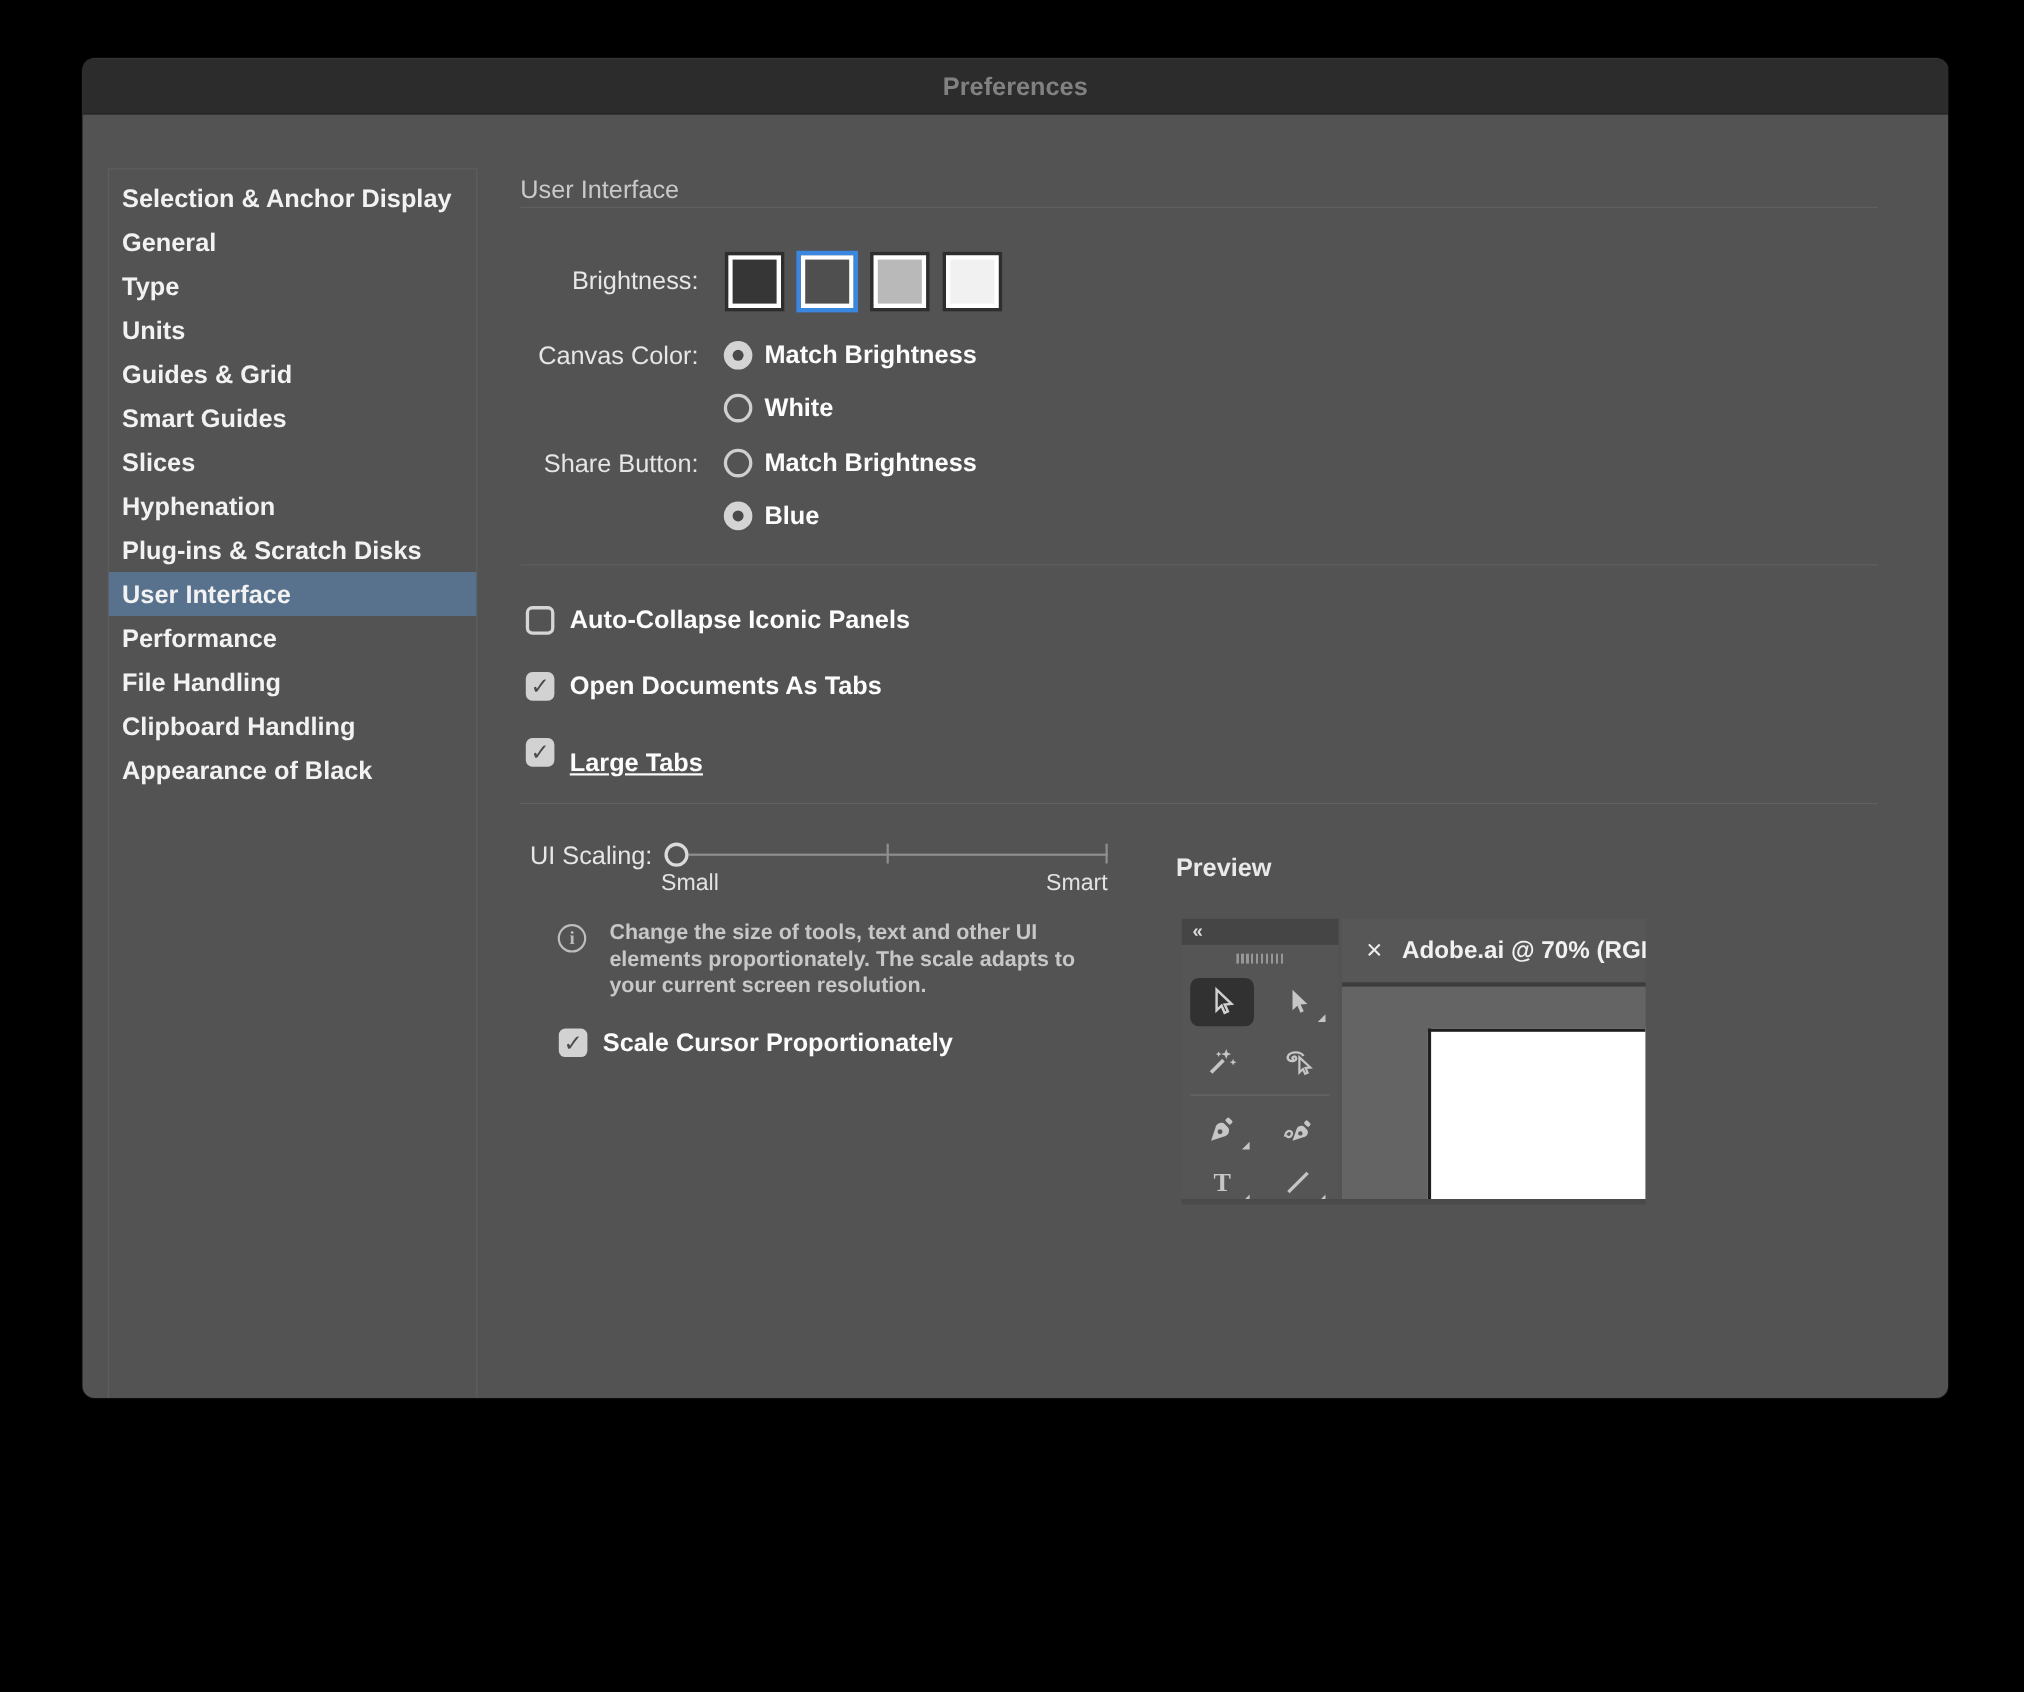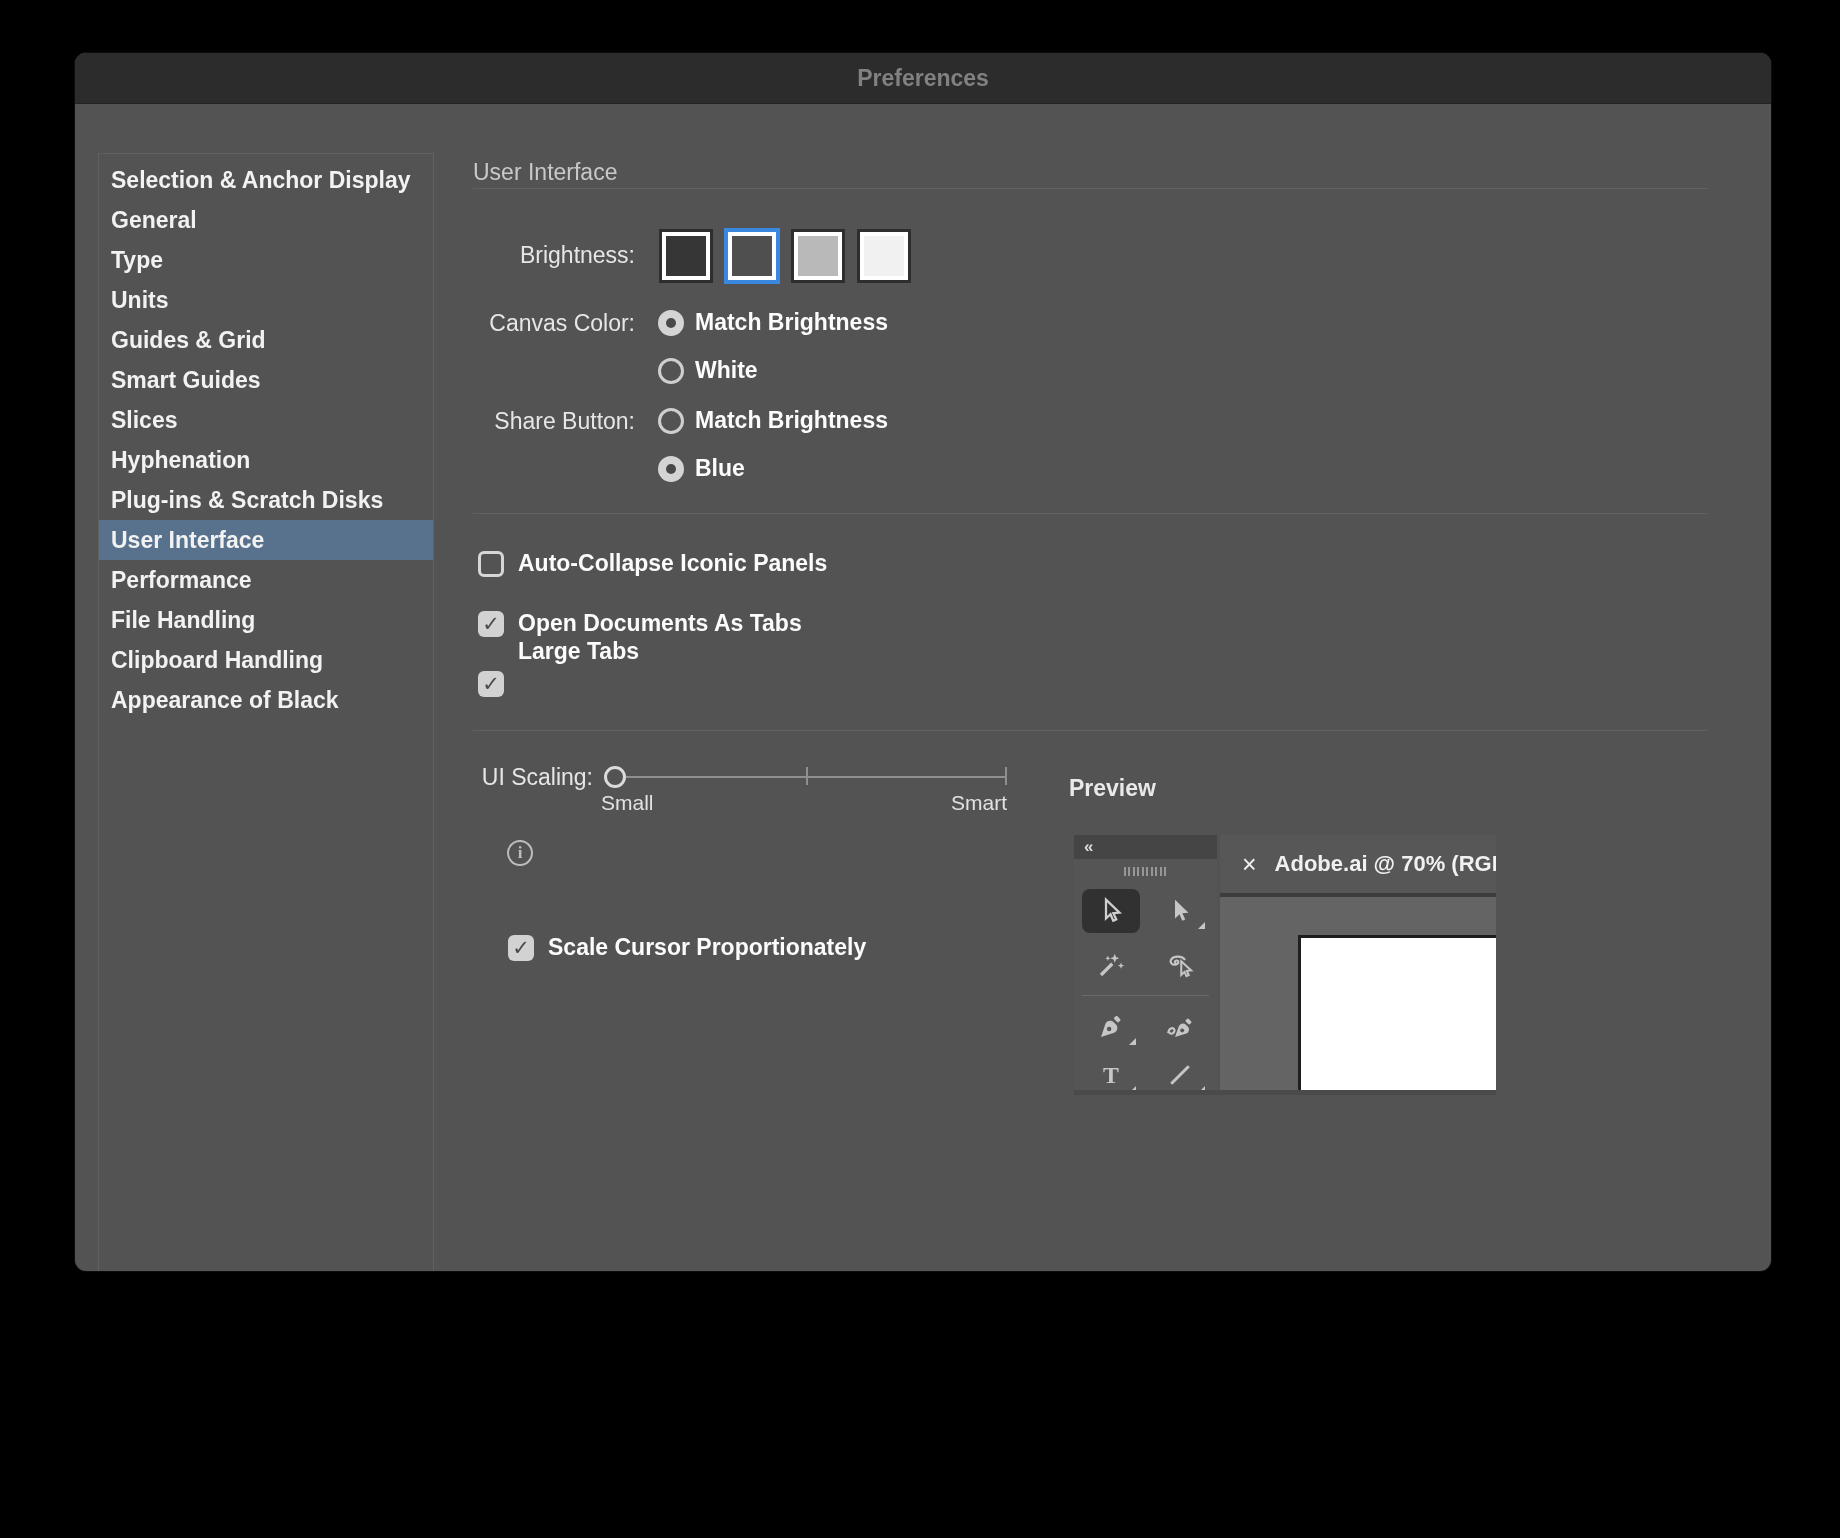--- a/index.html
+++ b/index.html
@@ -147,35 +147,36 @@
   <div class="radio on" style="left:583px;top:403px;"></div>
   <div class="opt-label" style="left:620px;top:402px;">Blue</div>
 
   <div class="divider" style="left:398px;top:460px;width:1234px;"></div>
 
   <div class="checkbox" style="left:403px;top:498px;"></div>
   <div class="opt-label" style="left:443px;top:497px;">Auto-Collapse Iconic Panels</div>
   <div class="checkbox checked" style="left:403px;top:558px;"></div>
   <div class="opt-label" style="left:443px;top:557px;">Open Documents As Tabs</div>
   <div class="checkbox checked" style="left:403px;top:618px;"></div>
-  <div class="opt-label" style="left:443px;top:585px;">Large Tabs</div>
+  <div class="opt-label" style="left:443px;top:627px;text-decoration:underline;">Large Tabs</div>
 
   <div class="divider" style="left:398px;top:677px;width:1234px;"></div>
 
   <div class="flabel" style="left:298px;top:711px;">UI Scaling:</div>
   <div class="slider-track" style="left:551px;top:723px;width:381px;"></div>
   <div class="slider-tick" style="left:731px;top:714px;"></div>
   <div class="slider-tick" style="left:930px;top:714px;"></div>
   <div class="slider-knob" style="left:529px;top:713px;"></div>
   <div class="slider-cap" style="left:526px;top:738px;">Small</div>
   <div class="slider-cap" style="left:832px;top:738px;width:100px;text-align:right;">Smart</div>
 
   <div class="info-icon" style="left:432px;top:787px;">
       <span>i</span>
     </div>
+  <div class="info-text" style="left:479px;top:783px;">Change the size of tools, text and other UI elements proportionately. The scale adapts to your current screen resolution.</div>
 
   <div class="checkbox checked" style="left:433px;top:882px;"></div>
   <div class="opt-label" style="left:473px;top:881px;">Scale Cursor Proportionately</div>
 
   <div class="pv-label" style="left:994px;top:722px;">Preview</div>
 
   <div class="toolbar">
     <div class="tb-head">
       <span>«</span>
     </div>

